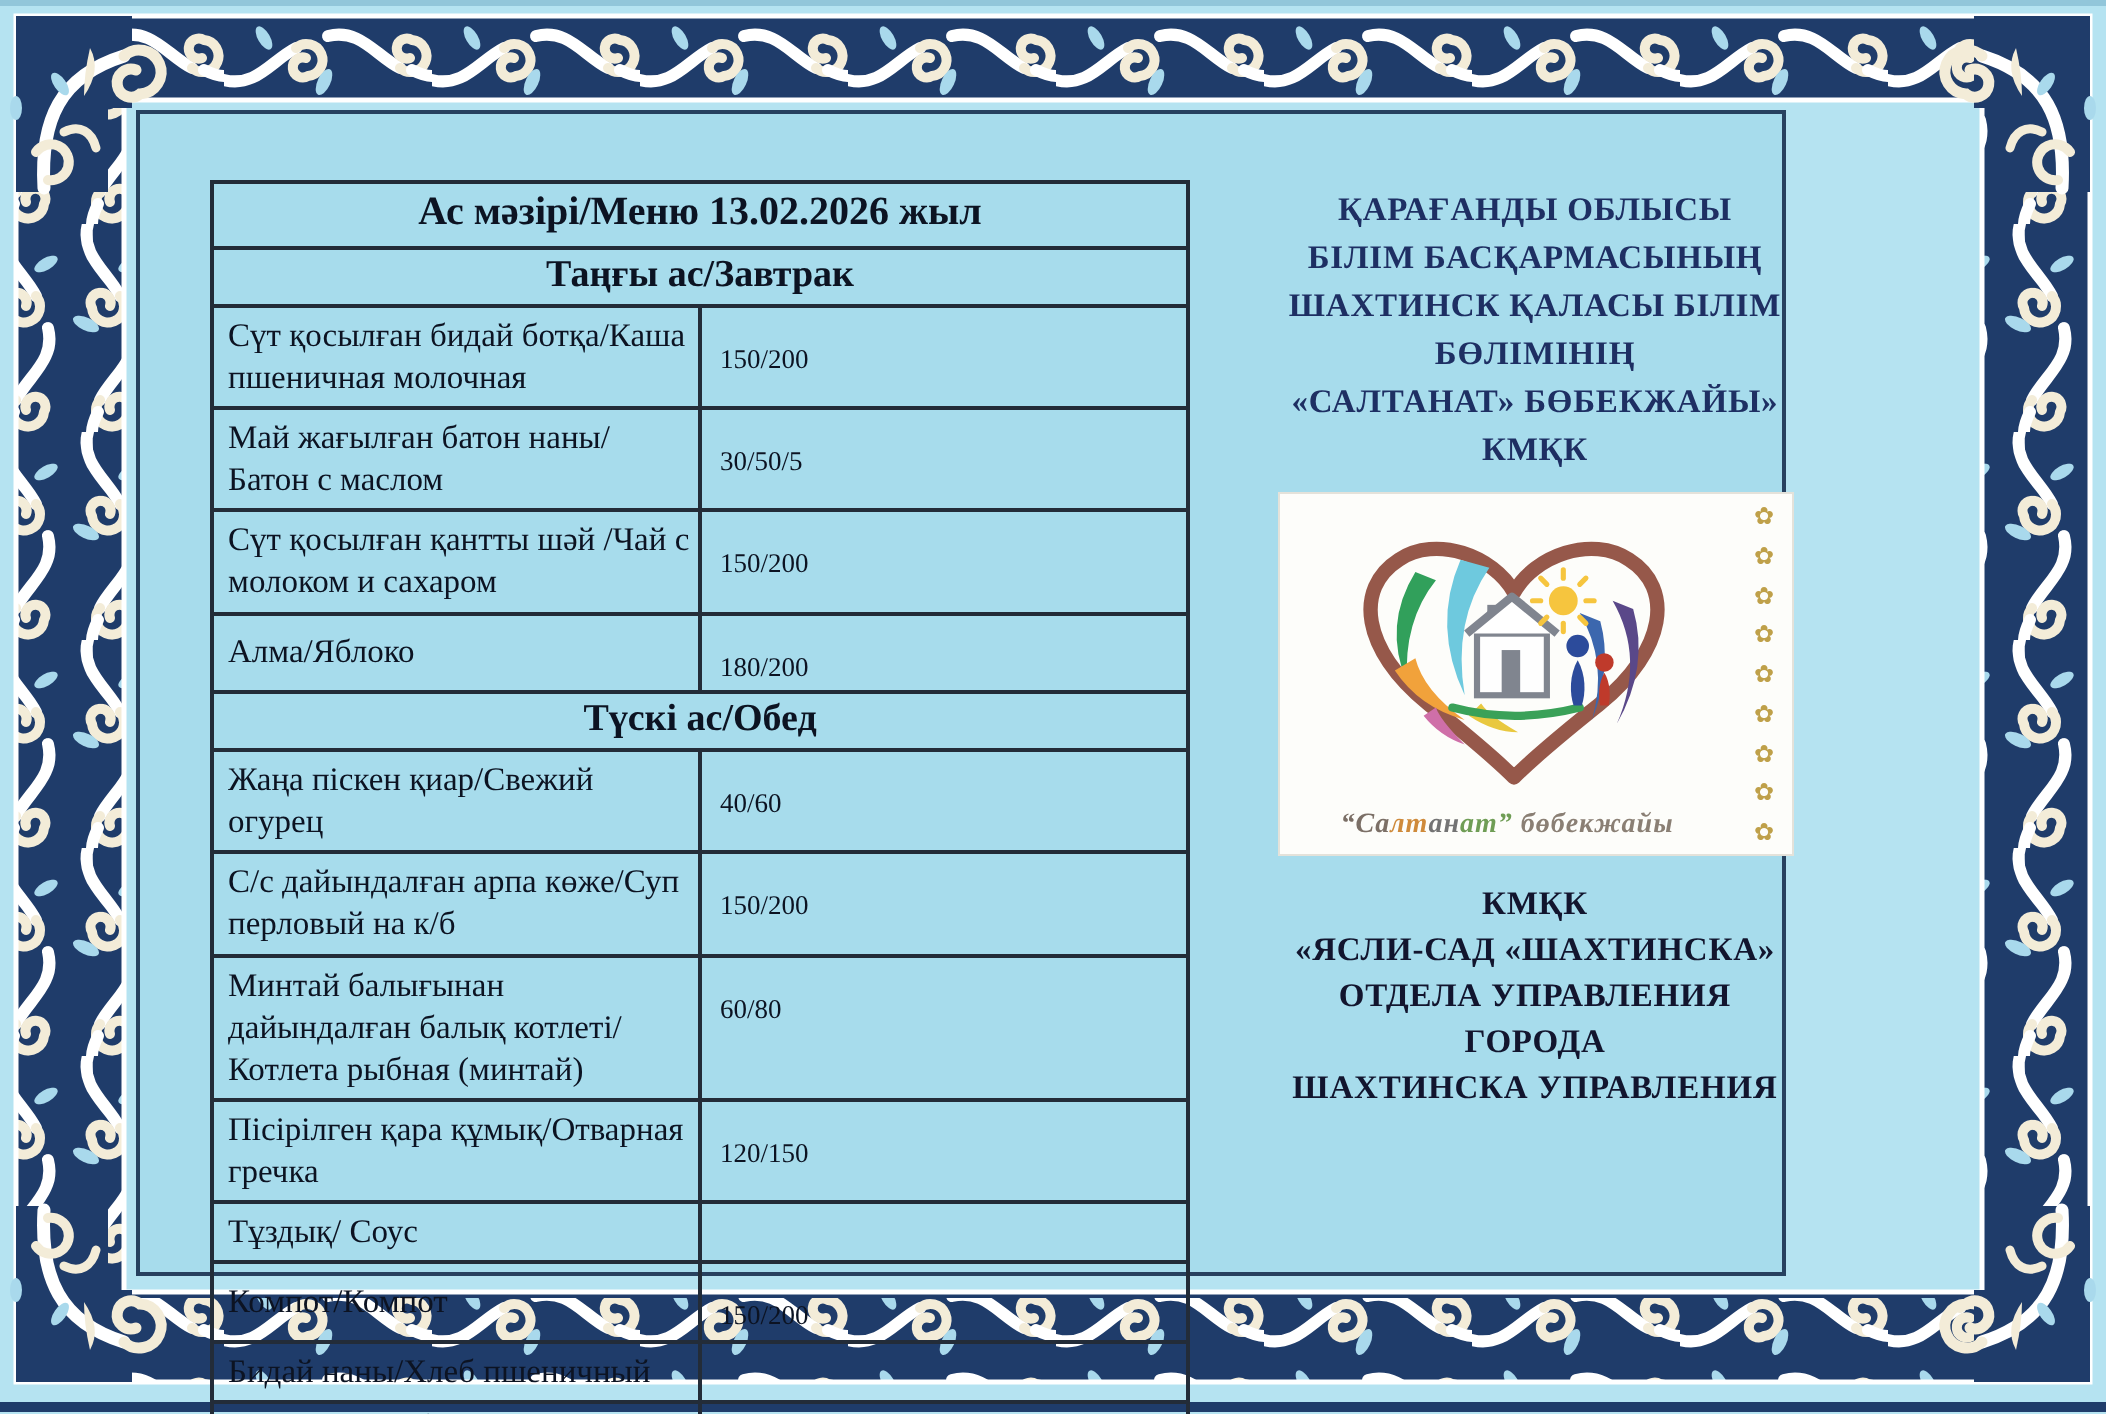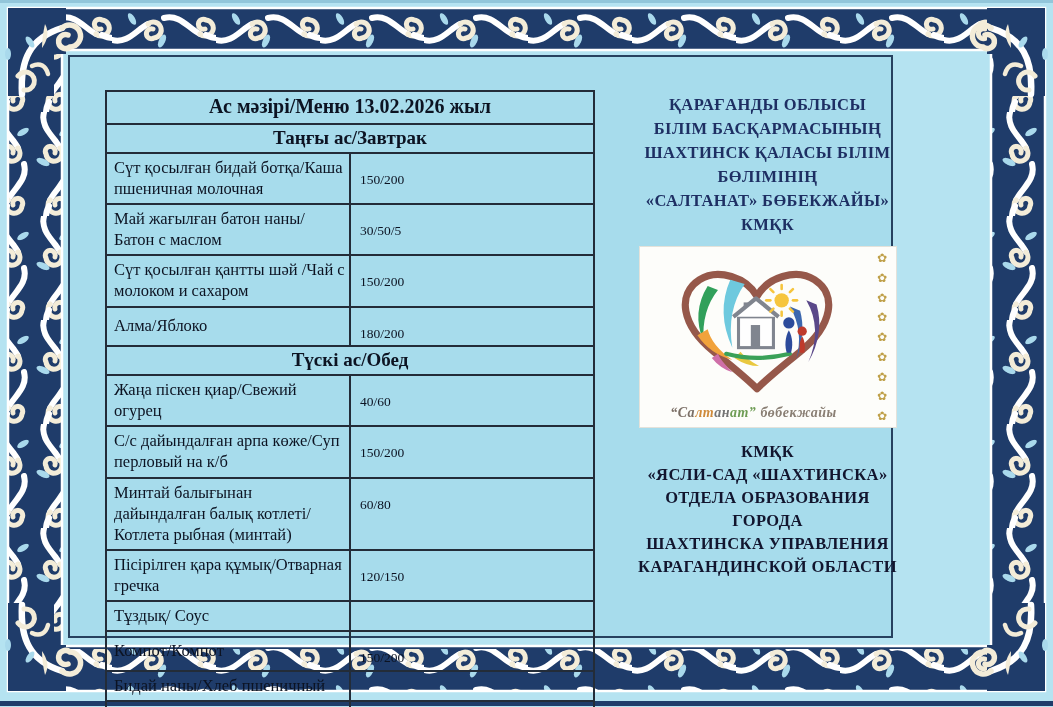--- a/index.html
+++ b/index.html
@@ -251,20 +251,19 @@
             <span>✿</span>
             <span>✿</span>
             <span>✿</span>
             <span>✿</span>
           </div>
       </div>
 
       <div id="org-footer">
         <div class="org-bottom-line">КМҚК</div>
         <div class="org-bottom-line">«ЯСЛИ-САД «ШАХТИНСКА»</div>
-        <div class="org-bottom-line">ОТДЕЛА ОБРАЗОВАНИЯ</div>
+        <div class="org-bottom-line">ОТДЕЛА УПРАВЛЕНИЯ</div>
         <div class="org-bottom-line">ГОРОДА</div>
         <div class="org-bottom-line">ШАХТИНСКА  УПРАВЛЕНИЯ</div>
-        <div class="org-bottom-line">КАРАГАНДИНСКОЙ ОБЛАСТИ</div>
       </div>
     </div>
   </div>
 </div>
 
 </body></html>

